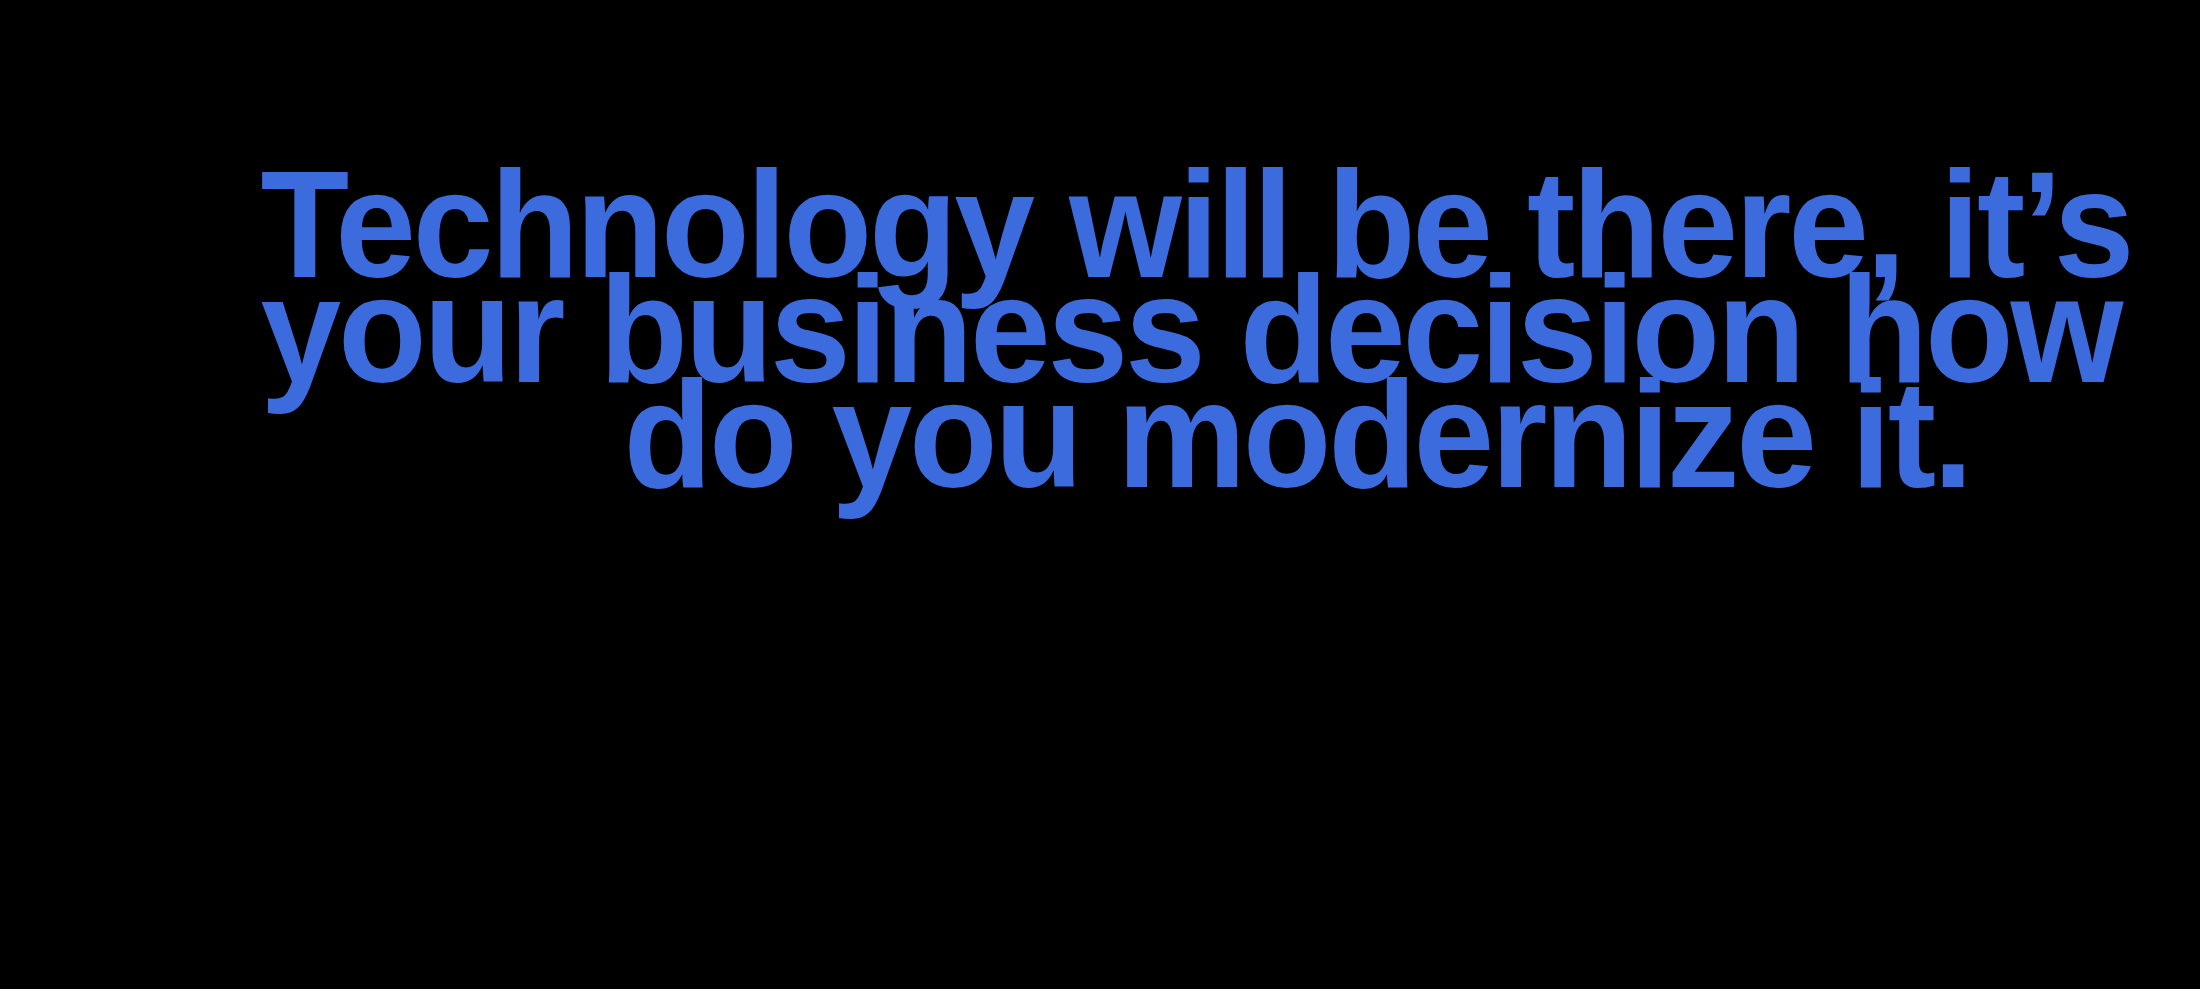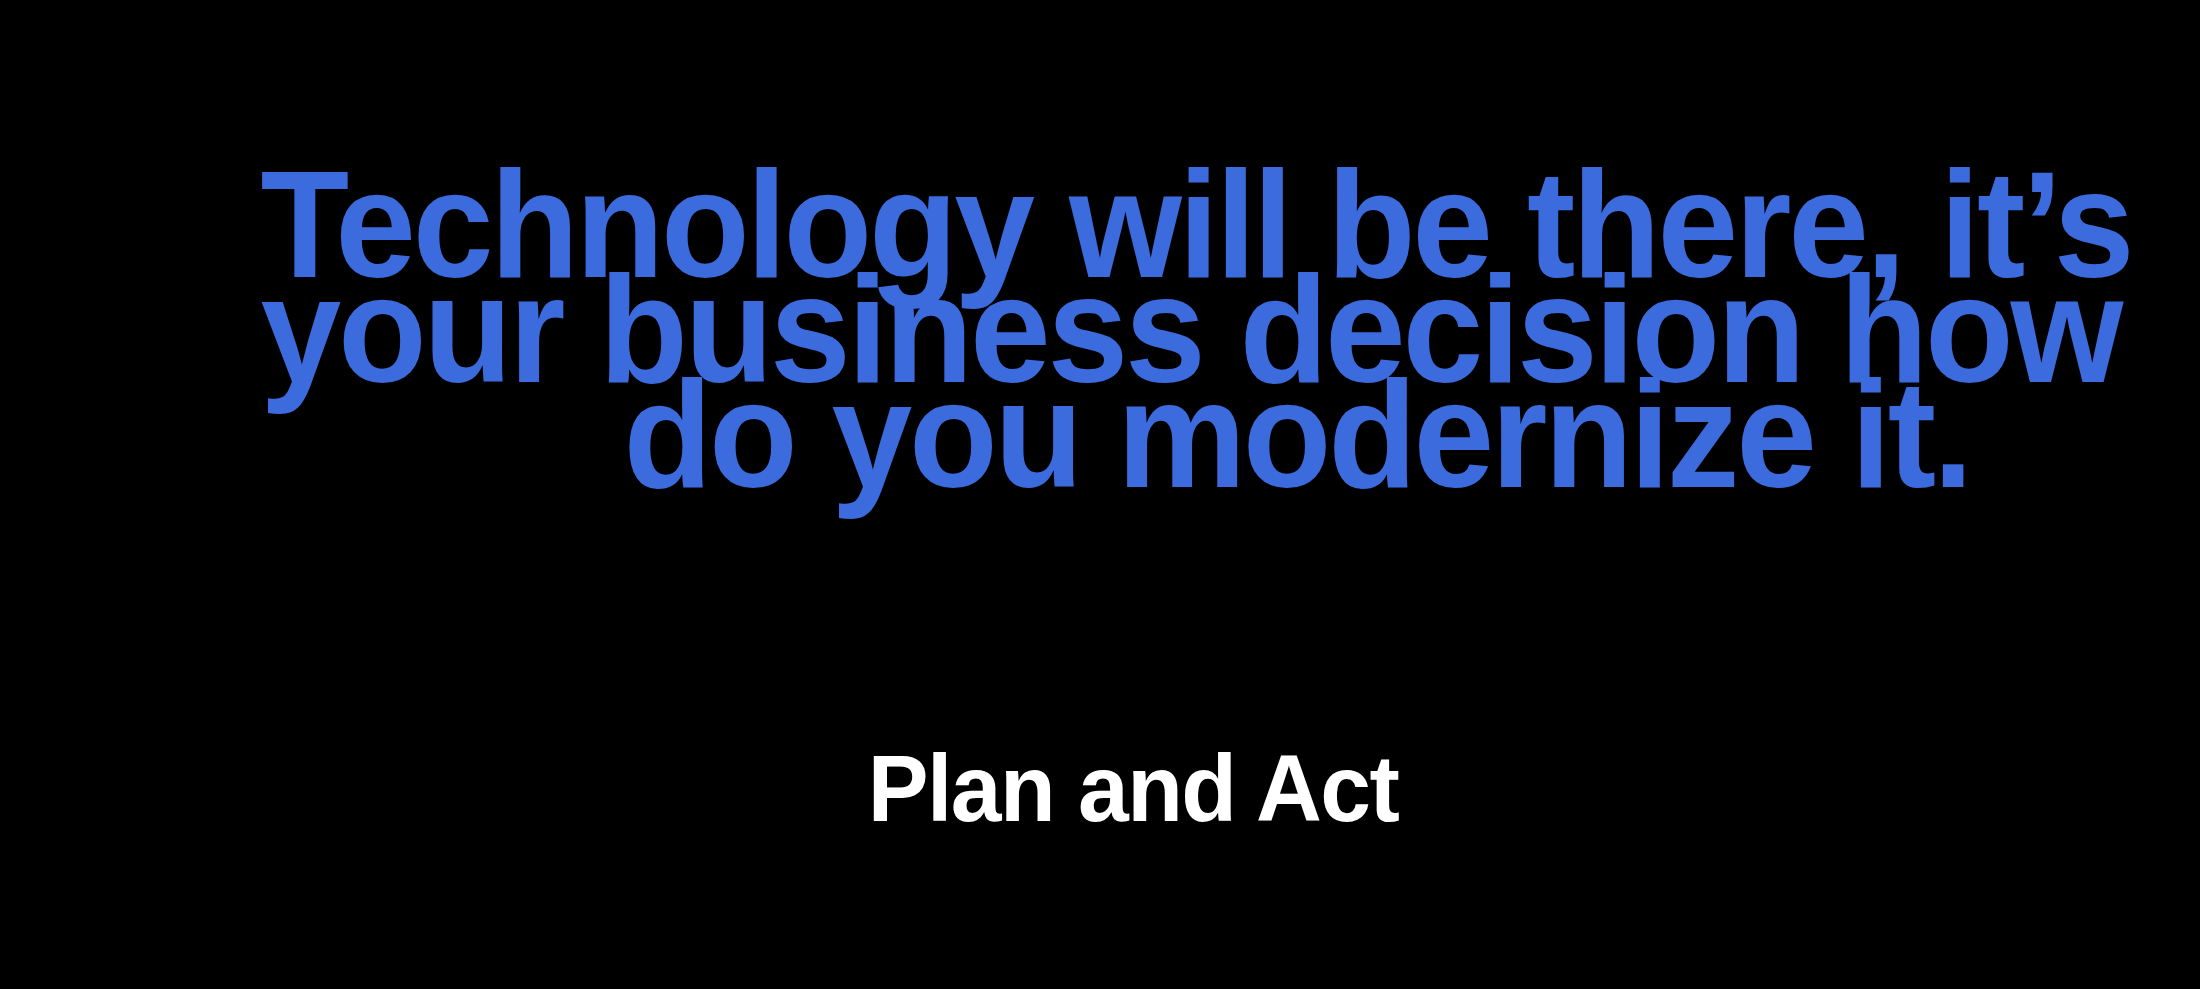--- a/index.html
+++ b/index.html
@@ -70,17 +70,14 @@
 <body>
 
 <div class="slide">
 
   <div class="headline">
     <span class="hl-line hl-line-1">Technology will be there, it’s</span>
     <span class="hl-line hl-line-2">your business decision how</span>
     <span class="hl-line hl-line-3">do you modernize it.</span>
   </div>
 
-  <div class="subtitle">
-    <span class="sub-text">Plan and Act</span>
-  </div>
 
 </div>
 
 </body></html>

